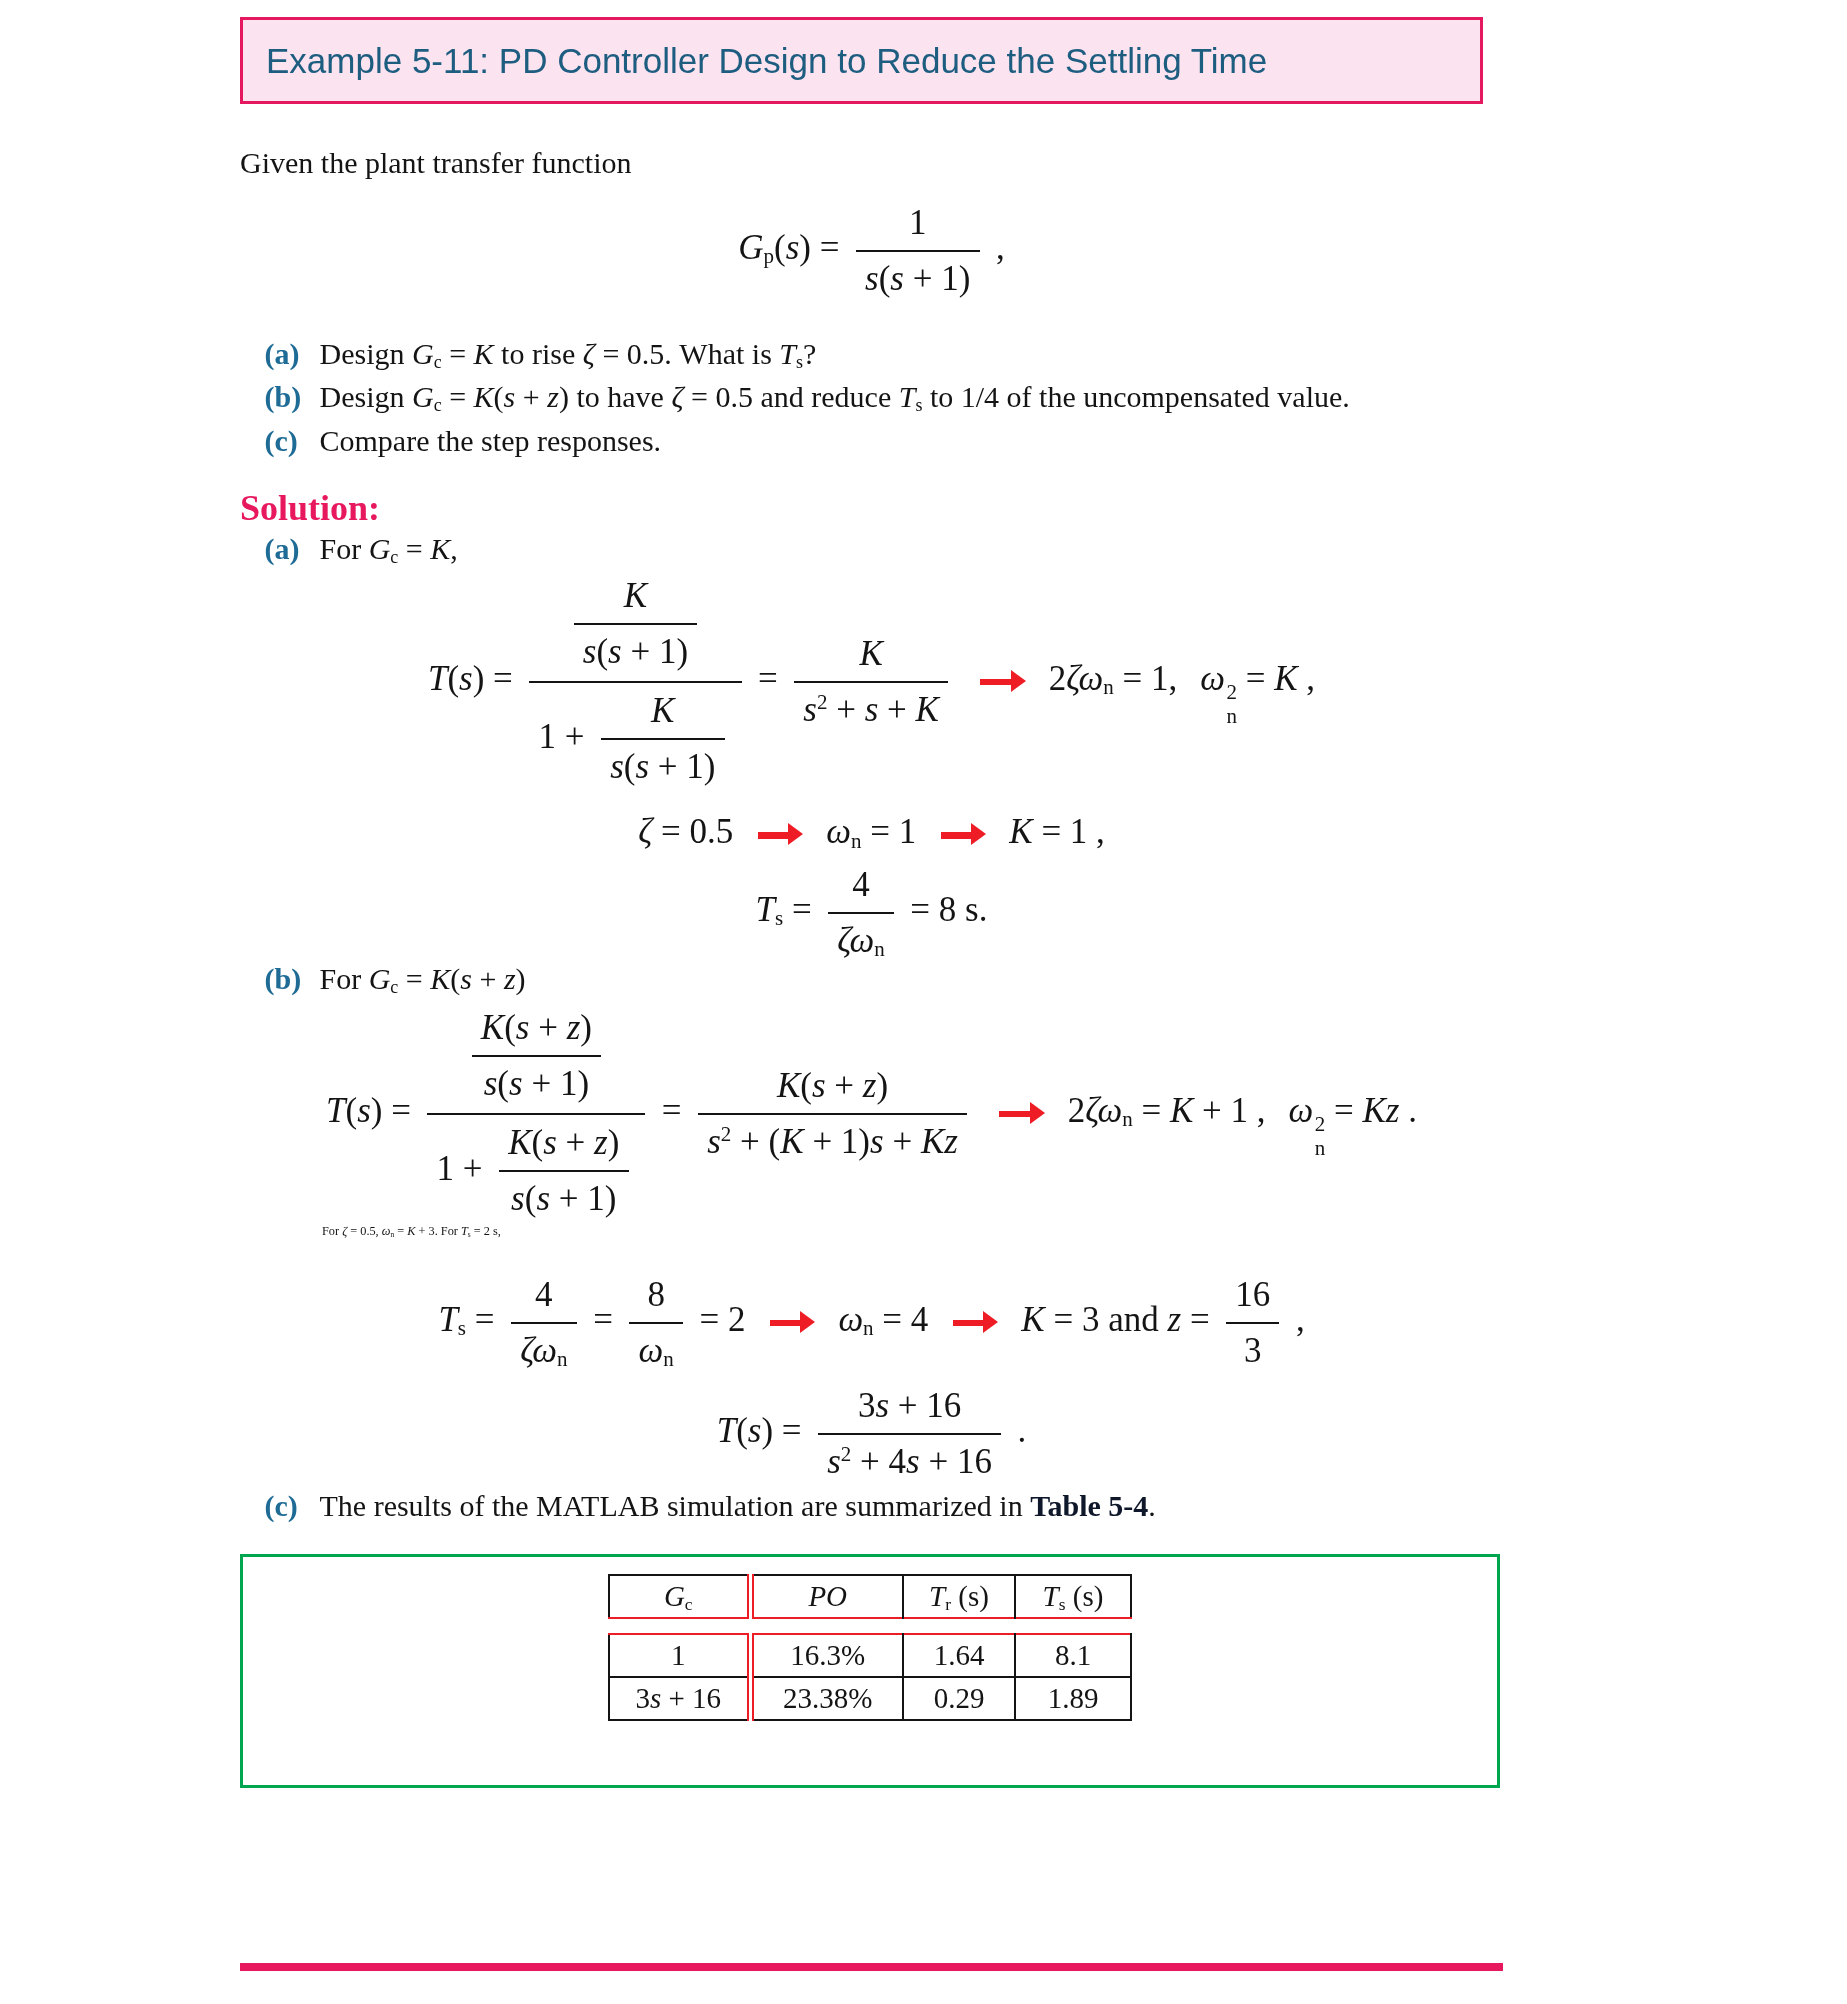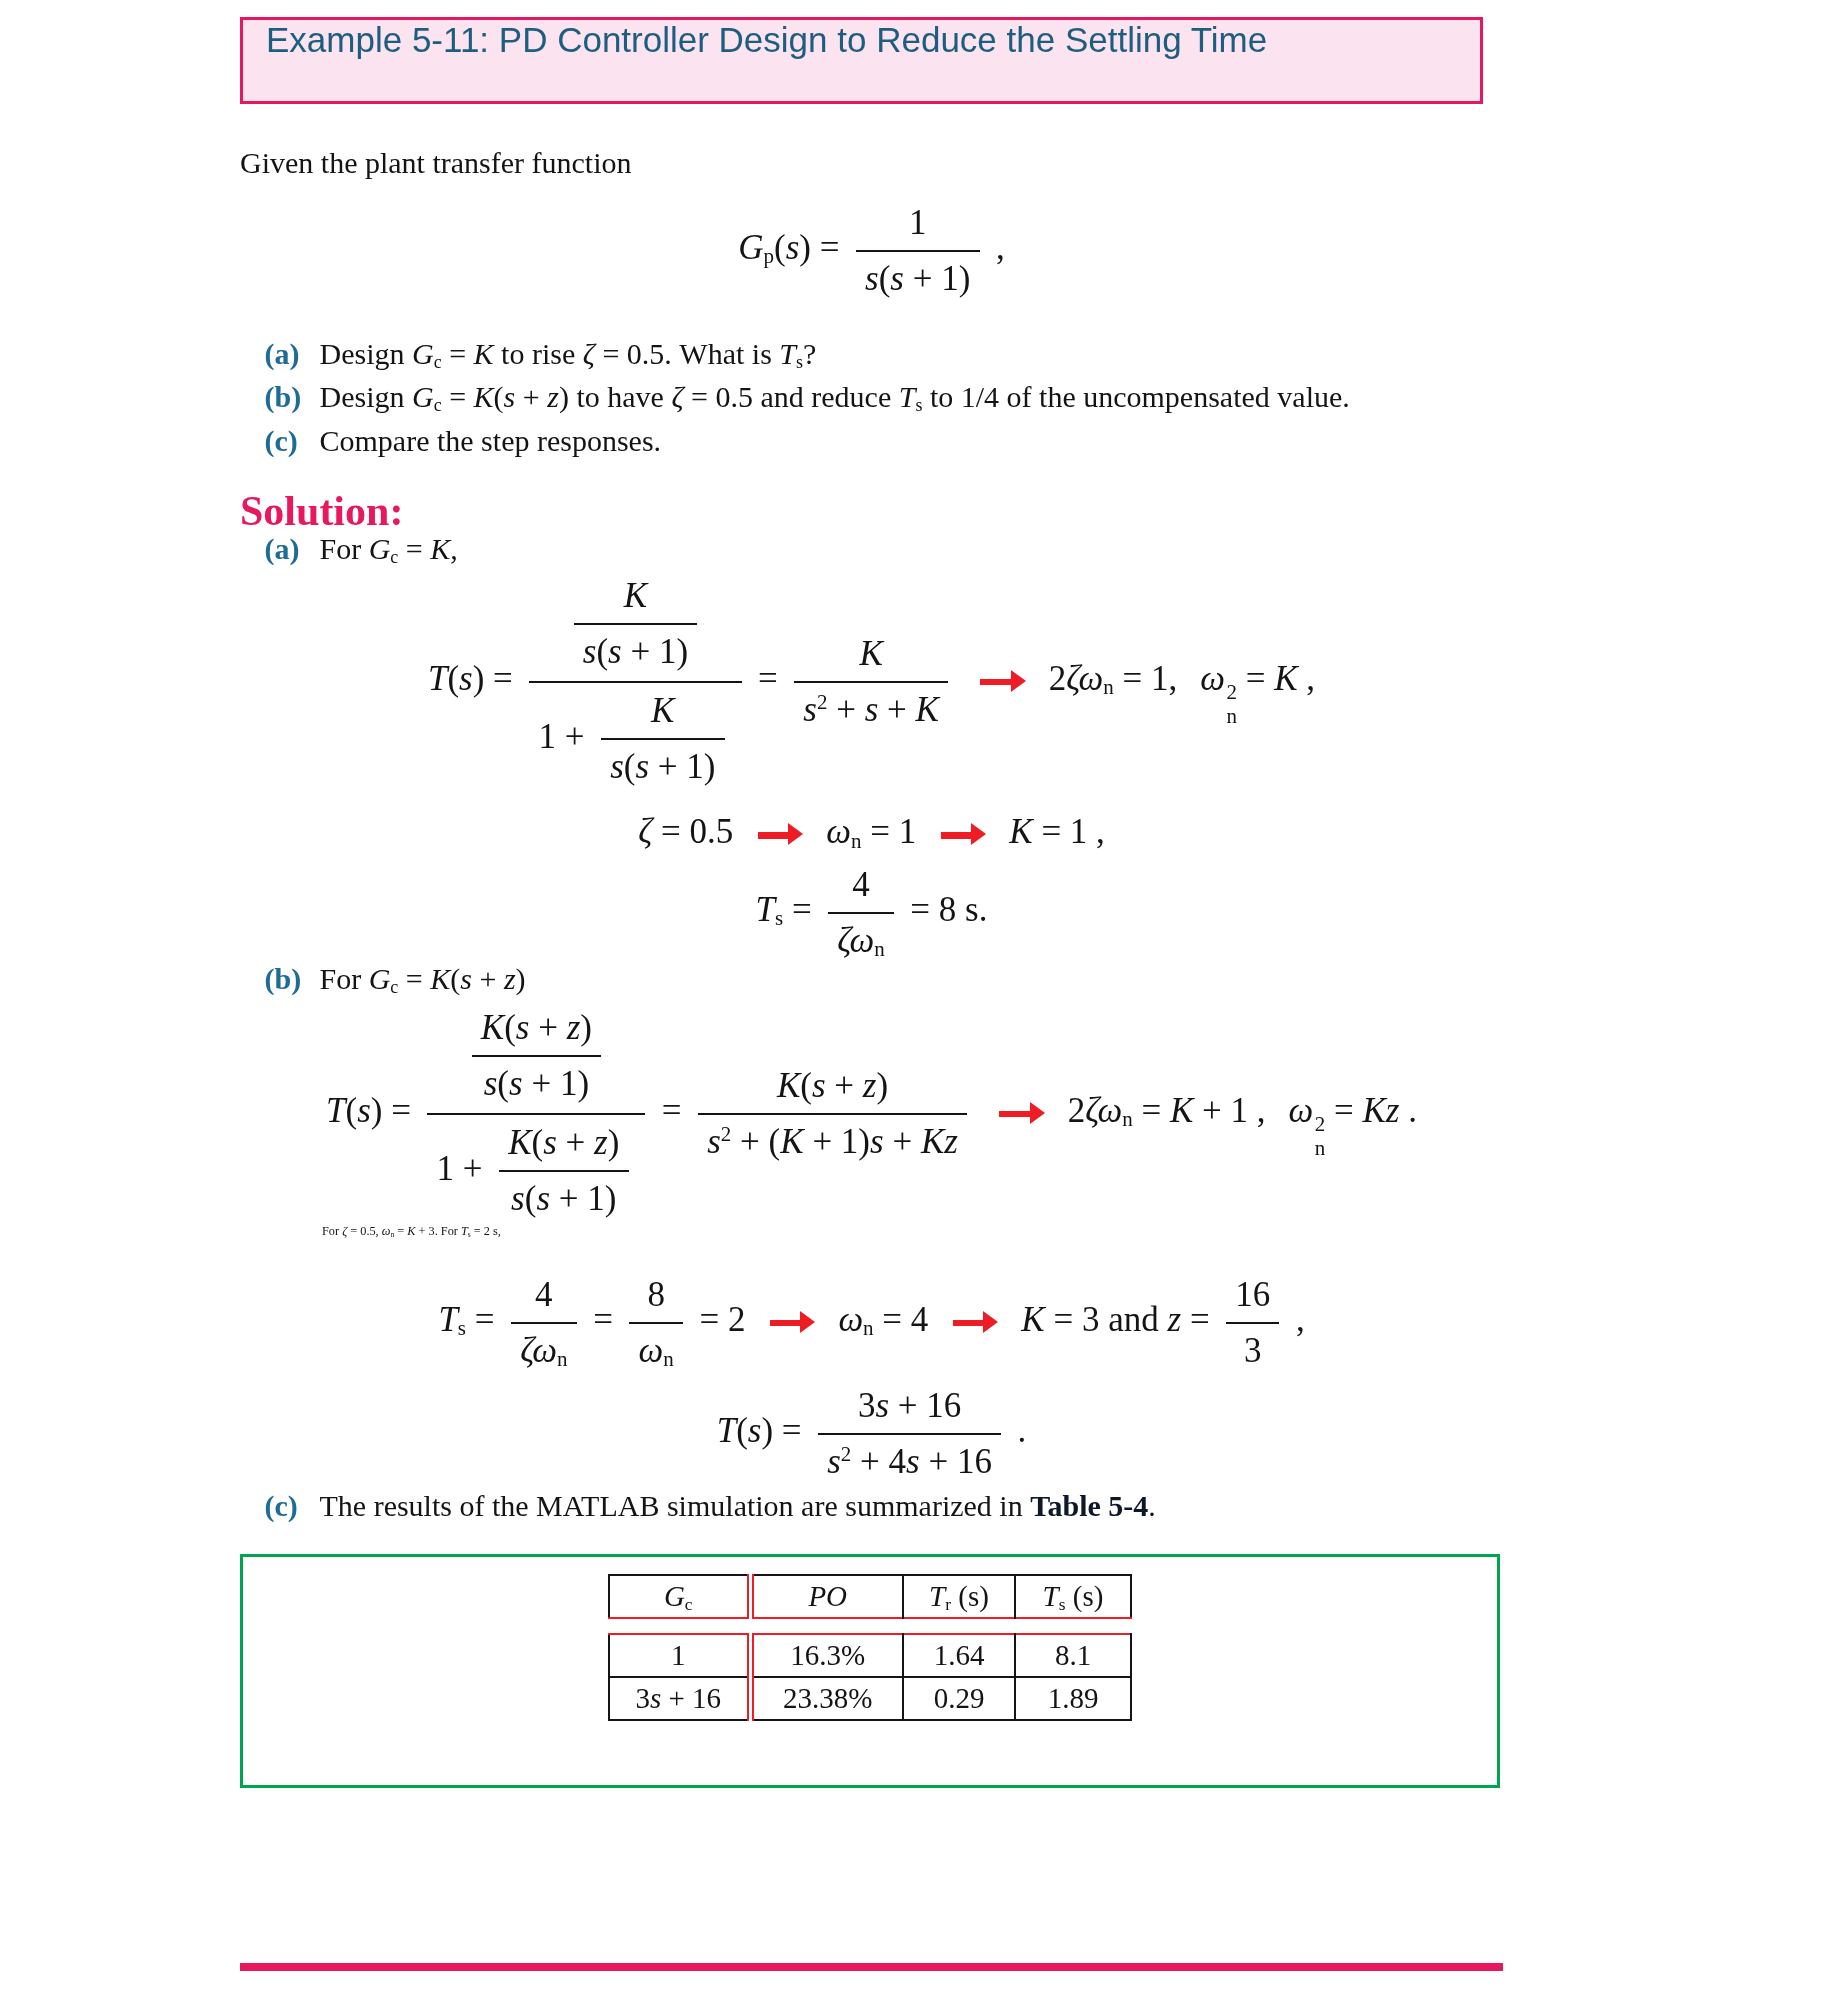--- a/index.html
+++ b/index.html
@@ -2,33 +2,33 @@
 <html style="font-size:12.3px"><head>
 <meta charset="utf-8">
 <style>
   html,body{margin:0;padding:0;background:#ffffff;}
   .page{position:relative;width:1848px;height:2005px;background:#ffffff;overflow:hidden;
         font-family:"Liberation Serif","DejaVu Serif",serif;color:#141414;}
   .content{position:absolute;left:240px;top:0;width:1263px;height:100%;}
 
   
   .title-box{position:absolute;top:17px;left:0;width:1243px;height:87px;box-sizing:border-box;
-             background:#fbe3ef;border:3.8px solid #e4175f;display:flex;padding-left:23px;}
+             background:#fbe3ef;border:3.8px solid #e4175f;display:flex;align-items:center;padding-left:23px;}
   .title-text{font-family:"Liberation Sans","DejaVu Sans",sans-serif;font-size:35px;color:#1d5d80;}
 
   
   .body-text{font-size:30px;line-height:1.4;margin:0;}
   .intro{position:absolute;top:142px;left:0;}
   .closing{position:absolute;top:1837px;left:82px;width:1184px;line-height:40px;text-align:justify;}
 
   
   .qlist{position:absolute;top:336px;left:24.5px;width:1218px;}
   .qitem{display:flex;align-items:baseline;margin-bottom:6.9px;font-size:30px;line-height:1.22;}
   .qlabel{flex:none;width:55px;font-weight:bold;color:#1e6b96;}
-  .sol-heading{position:absolute;top:487px;left:0;font-size:42px;font-weight:bold;color:#e8185f;margin:0;}
+  .sol-heading{position:absolute;top:487px;left:0;font-size:36px;font-weight:bold;color:#e8185f;margin:0;}
   .sol-line{position:absolute;left:24.5px;display:flex;align-items:baseline;font-size:30px;}
   .sol-a{top:532px;} .sol-b{top:962px;} .sol-c{top:1489px;}
 
   
   .eq{position:absolute;left:0;width:100%;display:flex;justify-content:center;}
   .eq-gp{top:201px;} .eq-a1{top:573px;} .eq-a2{top:812px;} .eq-a3{top:863px;}
   .eq-b1{top:1005px;} .eq-b3{top:1273px;} .eq-b4{top:1384px;}
   .line-b2{position:absolute;top:1224px;left:82px;font-size:30px;margin:0;}
 
   

